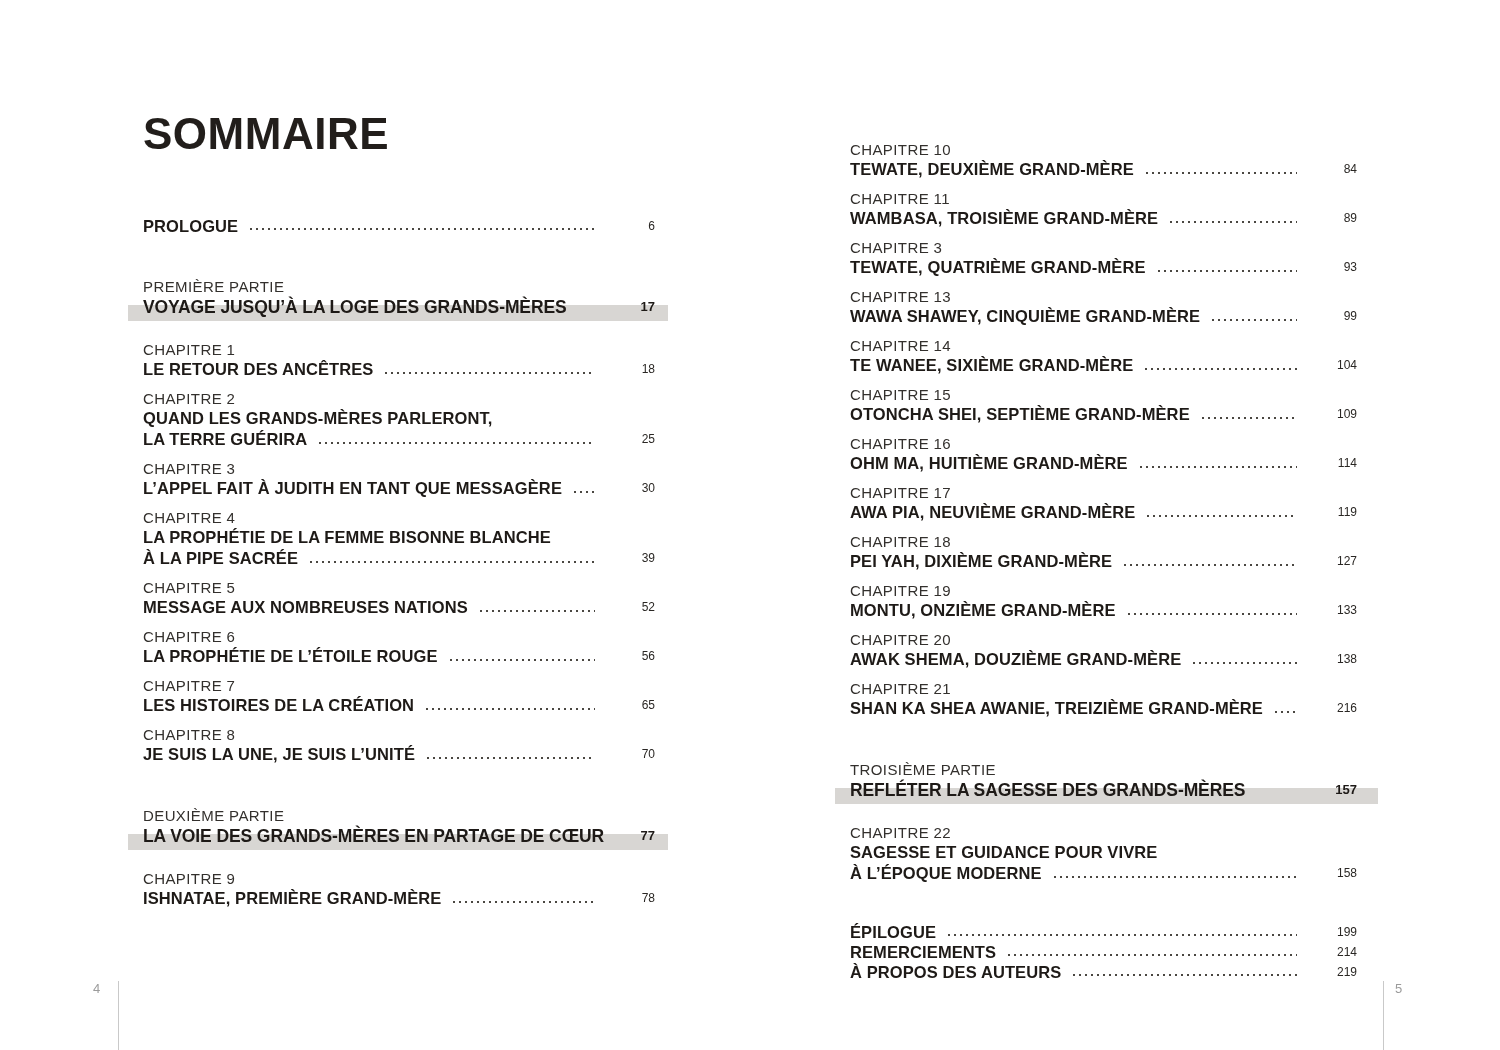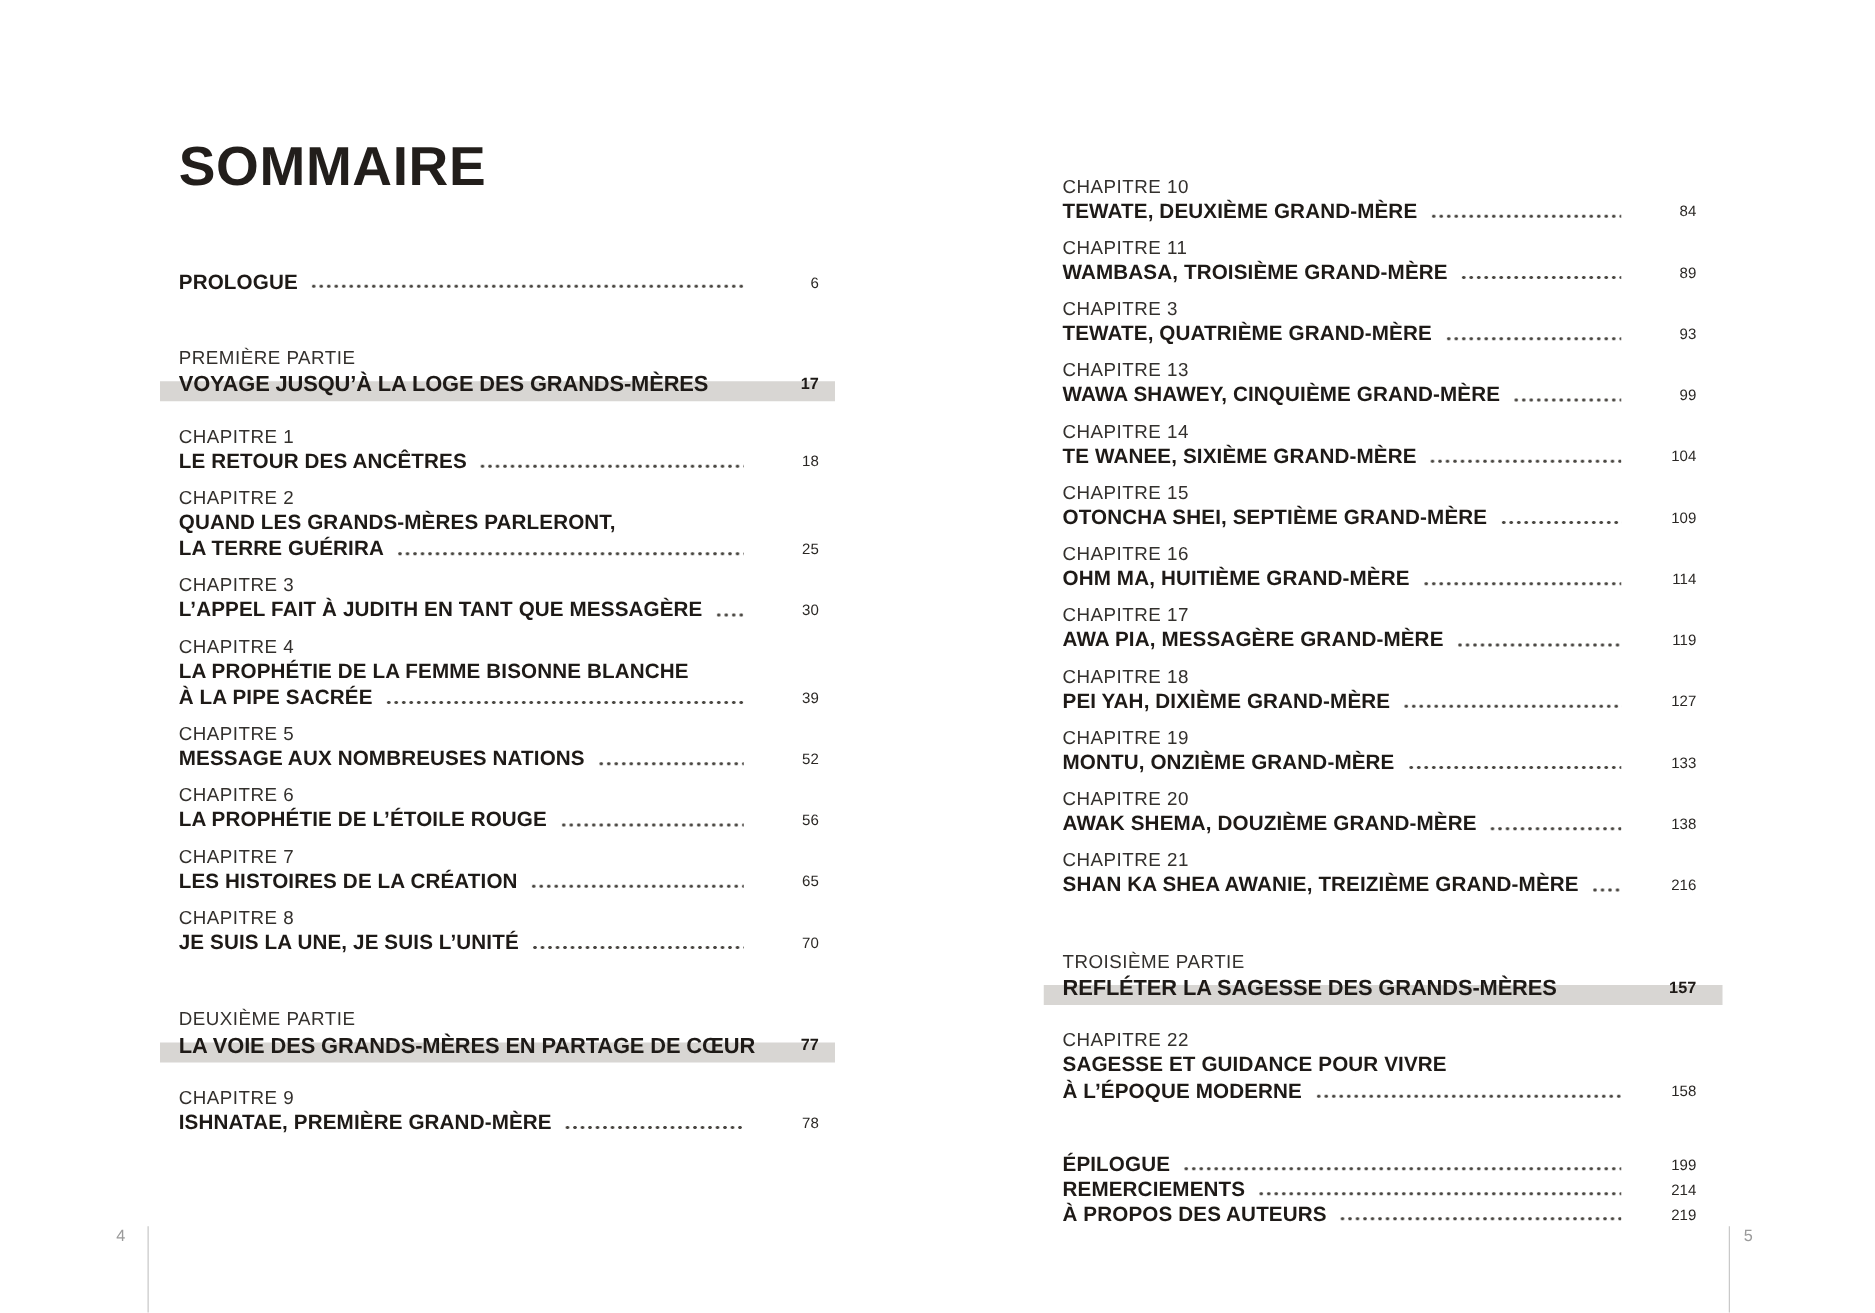--- a/index.html
+++ b/index.html
@@ -275,21 +275,21 @@
           <div class="kicker">CHAPITRE 16</div>
           <div class="trow">
             <span class="ttext">OHM MA, HUITIÈME GRAND-MÈRE</span>
             <span class="dots"></span>
             <span class="num">114</span>
           </div>
         </div>
         <div class="entry">
           <div class="kicker">CHAPITRE 17</div>
           <div class="trow">
-            <span class="ttext">AWA PIA, MESSAGÈRE GRAND-MÈRE</span>
+            <span class="ttext">AWA PIA, NEUVIÈME GRAND-MÈRE</span>
             <span class="dots"></span>
             <span class="num">119</span>
           </div>
         </div>
         <div class="entry">
           <div class="kicker">CHAPITRE 18</div>
           <div class="trow">
             <span class="ttext">PEI YAH, DIXIÈME GRAND-MÈRE</span>
             <span class="dots"></span>
             <span class="num">127</span>

